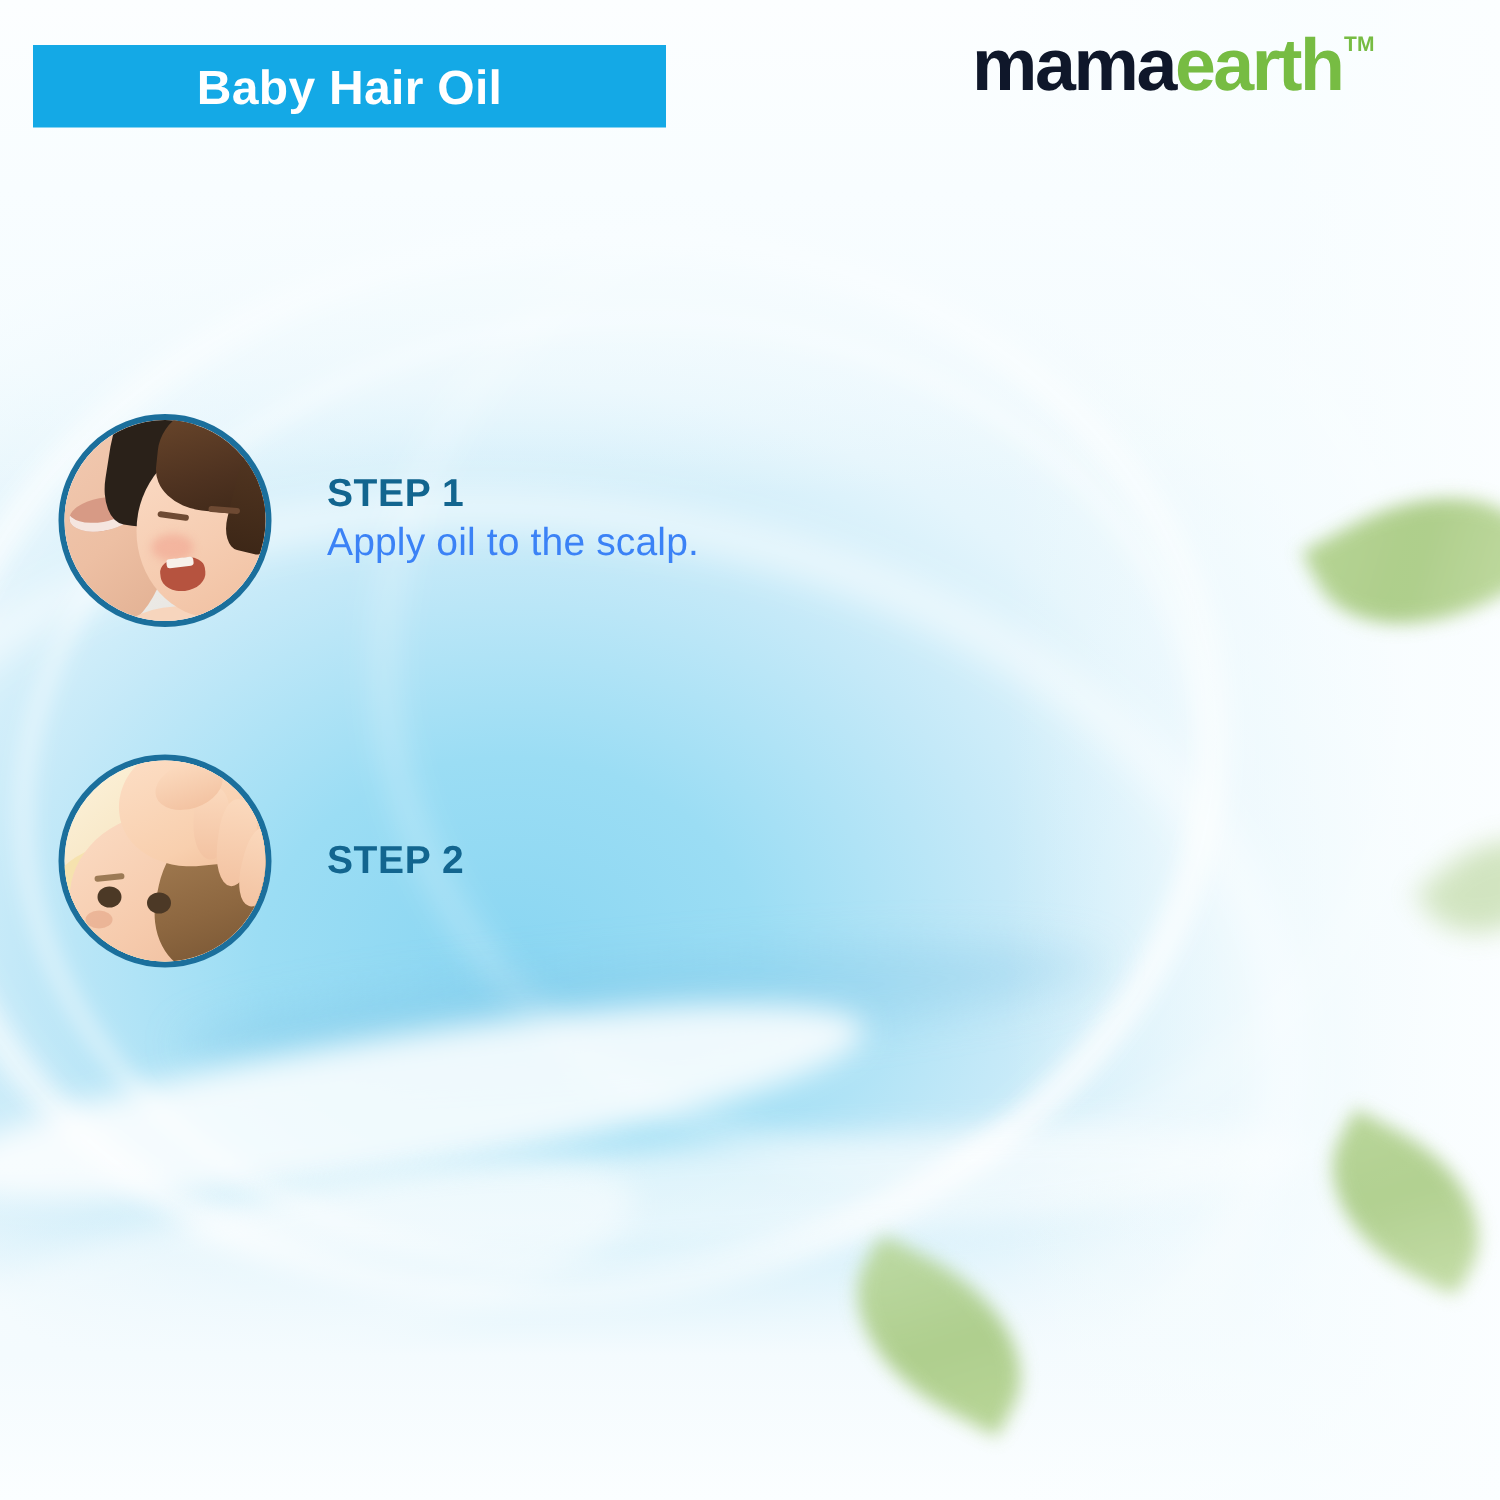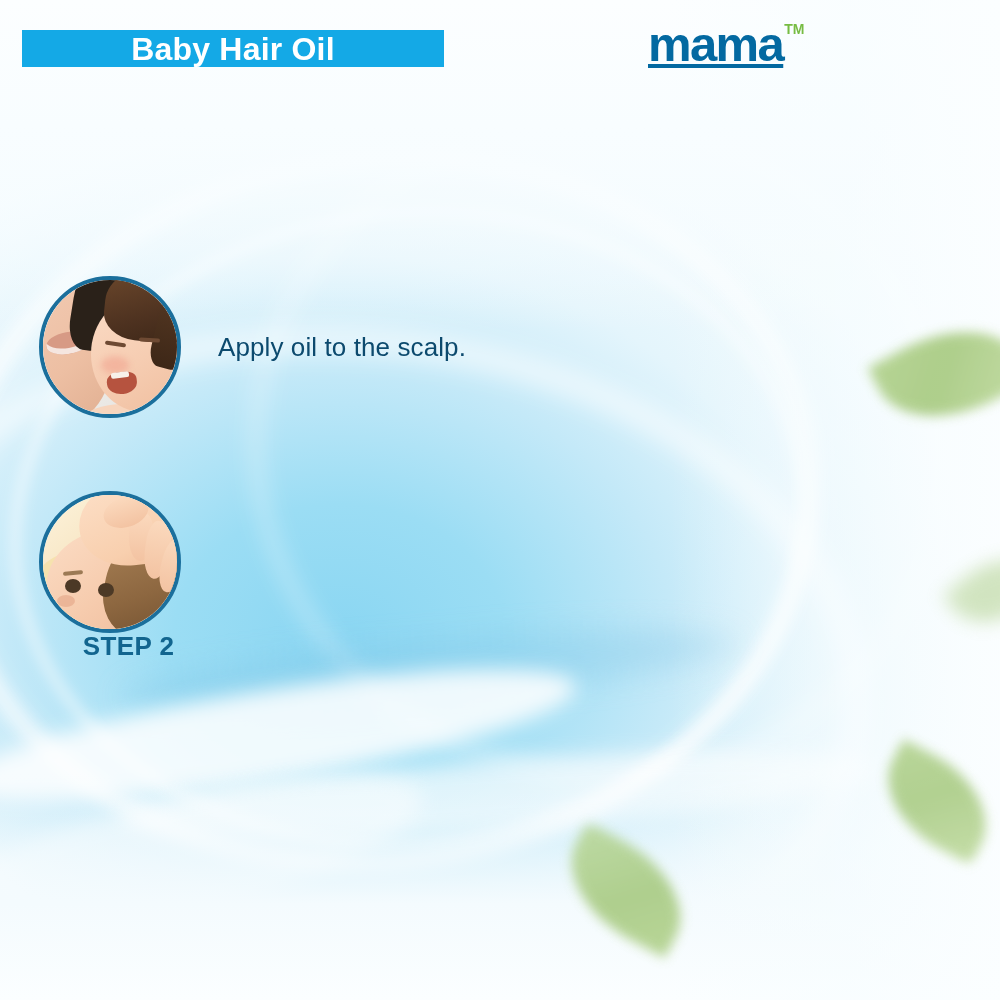--- a/index.html
+++ b/index.html
@@ -97,39 +97,39 @@
     opacity:0.82;
   }
   .leaf-1 { left:880px; top:330px; width:140px; height:88px; transform:rotate(-28deg); }
   .leaf-2 { left:878px; top:762px; width:118px; height:80px; transform:rotate(28deg); opacity:0.78; }
   .leaf-3 { left:560px; top:848px; width:132px; height:84px; transform:rotate(-152deg); opacity:0.80; }
   .leaf-4 { left:952px; top:560px; width:90px; height:62px; transform:rotate(-40deg); opacity:0.45; filter:blur(9px); }
 
   
   .title-banner {
     position:absolute; left:22px; top:30px;
-    width:422px; height:37px;
+    width:422px; height:55px;
     background:#14a9e6;
     display:flex; align-items:center; justify-content:center;
   }
   .title-banner-text {
     color:#ffffff;
     font-size:32px;
     font-weight:bold;
     letter-spacing:0.2px;
     line-height:1;
   }
 
   .brand-logo {
     position:absolute; left:648px; top:20px;
     display:flex; align-items:flex-start;
     line-height:1;
   }
   .brand-mama {
-    color:#0369a1; font-size:49px; font-weight:bold; letter-spacing:-1.6px;text-decoration:underline;
+    color:#0f172a; font-size:49px; font-weight:bold; letter-spacing:-1.6px;
   }
   .brand-earth {
     color:#77bc43; font-size:49px; font-weight:bold; letter-spacing:-1.6px;
   }
   .brand-tm {
     color:#77bc43; font-size:14px; font-weight:bold;
     margin-top:2px; margin-left:1px;
   }
 
   .section-heading {
@@ -141,21 +141,21 @@
     letter-spacing:0.6px;
   }
 
   
   .step {
     position:absolute;
     display:flex;
     align-items:center;
   }
   .step-1 { left:39px; top:276px; }
-  .step-2 { left:39px; top:491px;flex-direction:column; }
+  .step-2 { left:39px; top:503px; }
 
   .step-thumb {
     position:relative;
     width:142px; height:142px;
     border-radius:50%;
     border:4px solid #1b6f9c;
     overflow:hidden;
     flex:0 0 auto;
     background:#e7f3f7;
   }
@@ -246,21 +246,21 @@
     margin-left:37px;
   }
   .step-label {
     color:#12658f;
     font-size:26px;
     font-weight:bold;
     letter-spacing:0.4px;
     line-height:1.05;
   }
   .step-desc {
-    color:#0c4a6e;
+    color:#3b82f6;
     font-size:26px;
     font-weight:normal;
     letter-spacing:0.1px;
     line-height:1.3;
     margin-top:2px;
     white-space:nowrap;
   }
 </style>
 </head>
 <body>
@@ -284,20 +284,21 @@
   <div class="leaf leaf-4"></div>
   <div class="leaf leaf-2"></div>
   <div class="leaf leaf-3"></div>
 
   <div class="title-banner">
     <span class="title-banner-text">Baby Hair Oil</span>
   </div>
 
   <div class="brand-logo">
     <span class="brand-mama">mama</span>
+    <span class="brand-earth">earth</span>
     <span class="brand-tm">TM</span>
   </div>
 
 
   <div class="step step-1">
     <div class="step-thumb">
       <div class="photo">
         <div class="p1-bg"></div>
         <div class="p1-mom-face"></div>
         <div class="p1-mom-mouth"></div>
@@ -308,20 +309,21 @@
         <div class="p1-baby-hair"></div>
         <div class="p1-baby-hair2"></div>
         <div class="p1-eye-l"></div>
         <div class="p1-eye-r"></div>
         <div class="p1-cheek"></div>
         <div class="p1-mouth"></div>
         <div class="p1-tooth"></div>
       </div>
     </div>
     <div class="step-text">
+      <div class="step-label">STEP 1</div>
       <div class="step-desc">Apply oil to the scalp.</div>
     </div>
   </div>
 
   <div class="step step-2">
     <div class="step-thumb">
       <div class="photo">
         <div class="p2-bg"></div>
         <div class="p2-pillow"></div>
         <div class="p2-head"></div>

